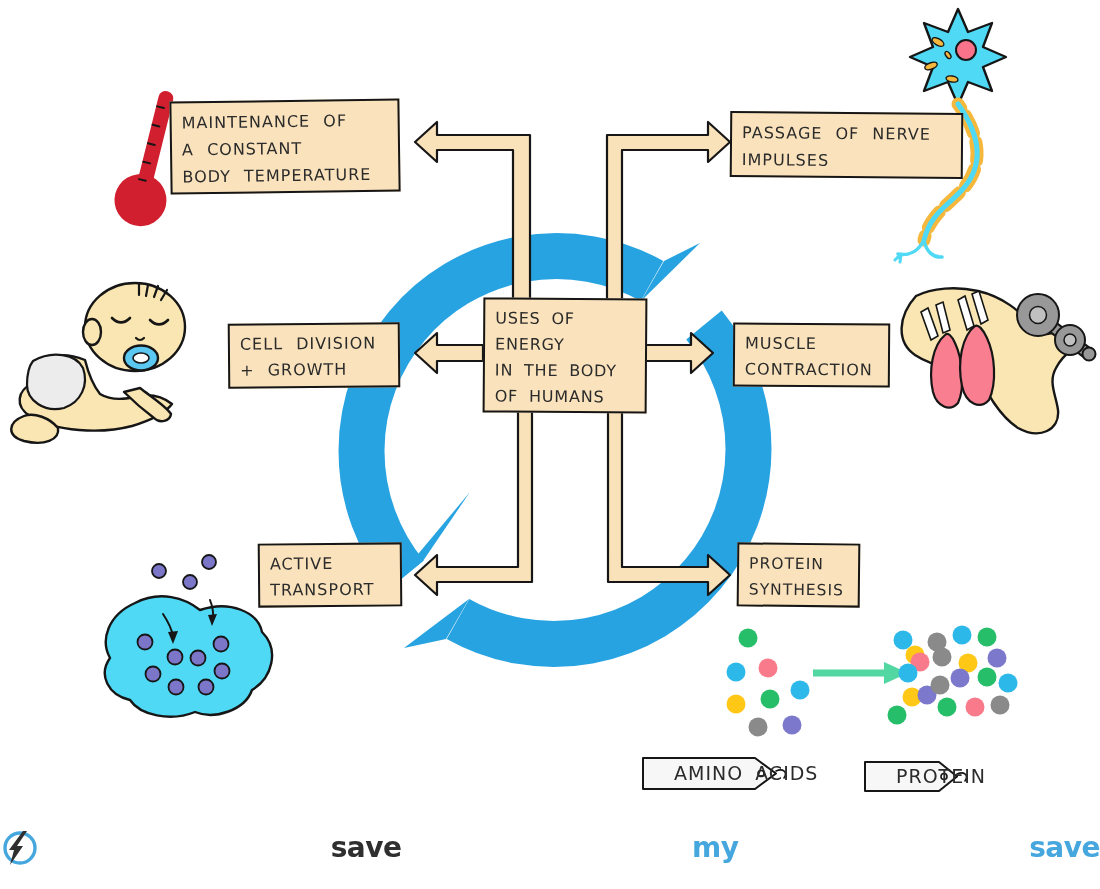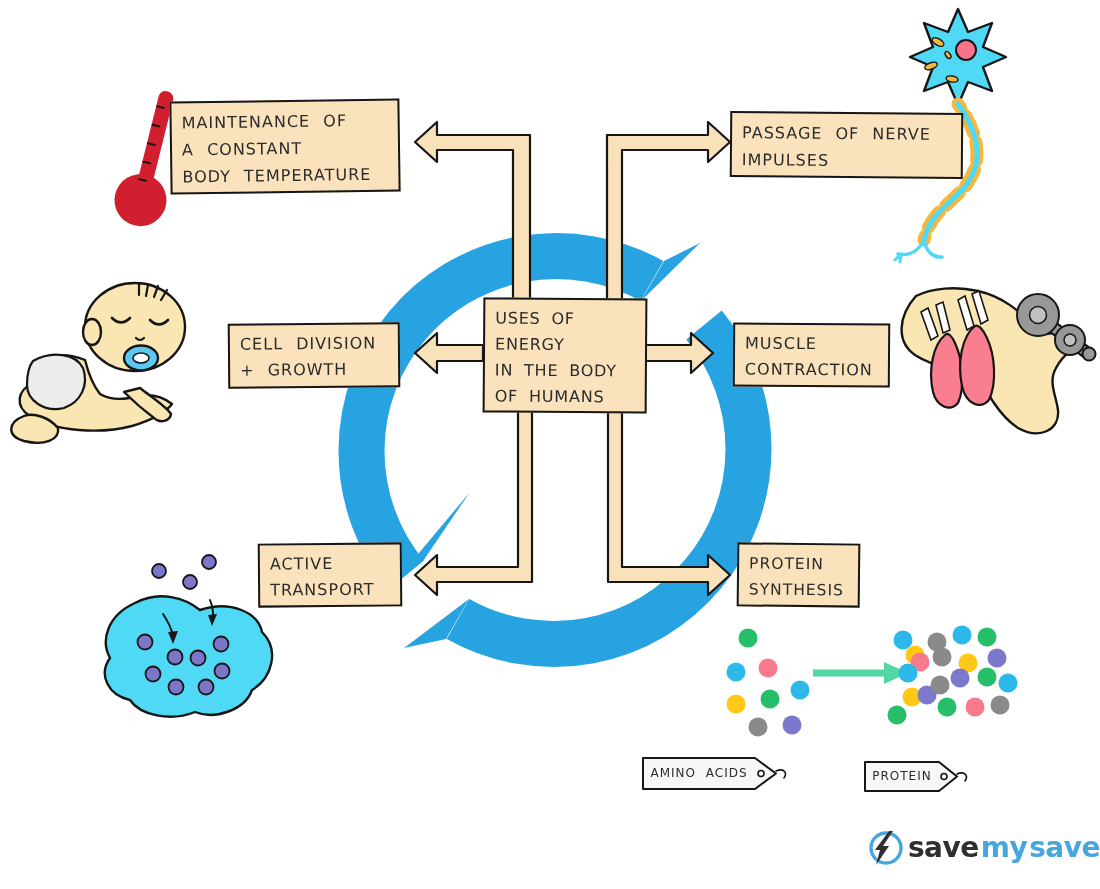--- a/index.html
+++ b/index.html
@@ -4,24 +4,24 @@
 <style>
   html,body{margin:0;padding:0;background:#fff;}
   .stage{position:relative;width:1100px;height:889px;background:#fff;overflow:hidden;
          font-family:"DejaVu Sans","Liberation Sans",sans-serif;}
   svg.art{position:absolute;left:0;top:0;width:1100px;height:889px;}
 
   .box{position:absolute;box-sizing:border-box;background:var(--p-box-fill);
        border:2.5px solid var(--p-ink);color:var(--p-text);
        font-size:16px;line-height:26px;letter-spacing:1px;word-spacing:7px;
        padding:6px 10px;white-space:pre-line;}
-  .tag-label{position:absolute;color:var(--p-text);font-size:12px;letter-spacing:1px;
-       word-spacing:5px;text-align:center;white-space:nowrap;}
+  .tag-label{position:absolute;color:var(--p-text);font-size:19px;letter-spacing:1px;
+       word-spacing:5px;white-space:nowrap;margin-left:31px;}
   .logo{position:absolute;left:0;top:824px;width:100%;height:48px;display:flex;
-        justify-content:flex-end;align-items:center;gap:2px;}
+        justify-content:space-between;align-items:center;gap:14px;}
   .logo .w{font-weight:bold;font-size:28px;letter-spacing:-0.5px;line-height:1;}
   .logo .w-save{color:var(--p-logo-dark);}
   .logo .w-my,.logo .w-exams{color:var(--p-logo-blue);}
 
   
   .blueArc{stroke:var(--p-cycle-blue);stroke-width:46;fill:none;}
   .blueF{fill:var(--p-cycle-blue);}
   .arrowP{fill:var(--p-arrow-fill);stroke:var(--p-ink);stroke-width:2.2;stroke-linejoin:round;}
   .redF{fill:var(--p-red);}
   .inkS{stroke:var(--p-ink);fill:none;stroke-linecap:round;}

